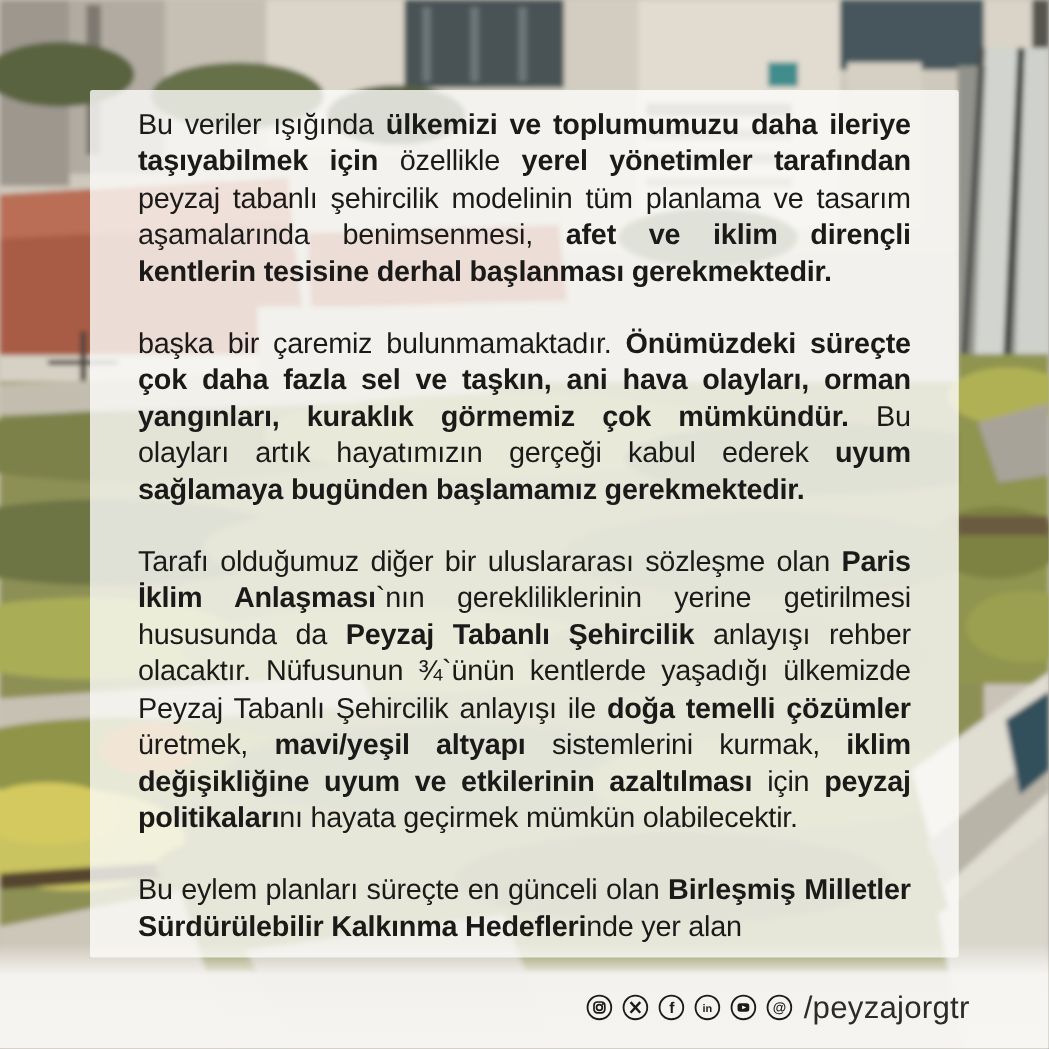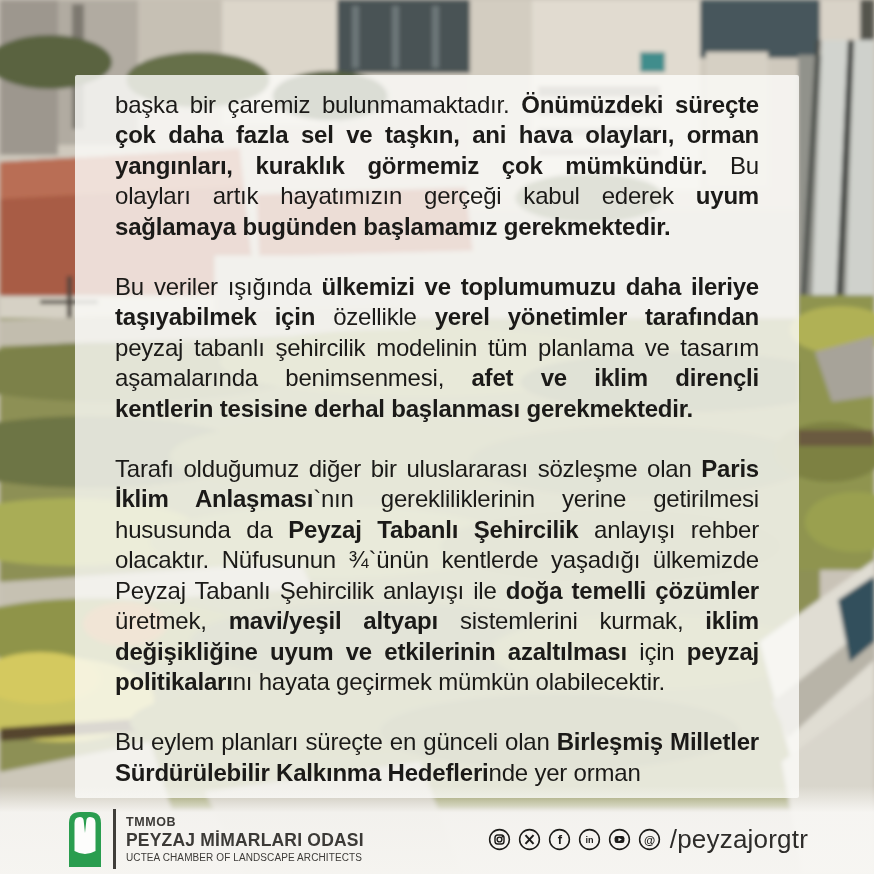--- a/index.html
+++ b/index.html
@@ -126,43 +126,29 @@
         <polygon points="760,642 874,560 874,702 792,762" fill="#e0ddd3"></polygon>
         <polygon points="772,702 874,622 874,660 788,738" fill="#b8b4a8"></polygon>
         <polygon points="838,600 874,576 874,642 850,662" fill="#33505c"></polygon>
         <polygon points="782,762 874,692 874,874 802,874" fill="#d9d6cc"></polygon>
       </g>
     </svg>
   </div>
 
   <div class="panel">
     <div class="article">
+        <p><span>Bu veriler ışığında </span><span class="b">ülkemizi ve toplumumuzu daha ileriye taşıyabilmek için</span><span> özellikle </span><span class="b">yerel yönetimler tarafından</span><span> peyzaj tabanlı şehircilik modelinin tüm planlama ve tasarım aşamalarında benimsenmesi, </span><span class="b">afet ve iklim dirençli kentlerin tesisine derhal başlanması gerekmektedir.</span></p>
         <p><span>başka bir çaremiz bulunmamaktadır. </span><span class="b">Önümüzdeki süreçte çok daha fazla sel ve taşkın, ani hava olayları, orman yangınları, kuraklık görmemiz çok mümkündür.</span><span> Bu olayları artık hayatımızın gerçeği kabul ederek </span><span class="b">uyum sağlamaya bugünden başlamamız gerekmektedir.</span></p>
-        <p><span>Bu veriler ışığında </span><span class="b">ülkemizi ve toplumumuzu daha ileriye taşıyabilmek için</span><span> özellikle </span><span class="b">yerel yönetimler tarafından</span><span> peyzaj tabanlı şehircilik modelinin tüm planlama ve tasarım aşamalarında benimsenmesi, </span><span class="b">afet ve iklim dirençli kentlerin tesisine derhal başlanması gerekmektedir.</span></p>
         <p><span>Tarafı olduğumuz diğer bir uluslararası sözleşme olan </span><span class="b">Paris İklim Anlaşması</span><span>`nın gerekliliklerinin yerine getirilmesi hususunda da </span><span class="b">Peyzaj Tabanlı Şehircilik</span><span> anlayışı rehber olacaktır. Nüfusunun ¾`ünün kentlerde yaşadığı ülkemizde Peyzaj Tabanlı Şehircilik anlayışı ile </span><span class="b">doğa temelli çözümler</span><span> üretmek, </span><span class="b">mavi/yeşil altyapı</span><span> sistemlerini kurmak, </span><span class="b">iklim değişikliğine uyum ve etkilerinin azaltılması</span><span> için </span><span class="b">peyzaj politikaları</span><span>nı hayata geçirmek mümkün olabilecektir.</span></p>
-        <p><span>Bu eylem planları süreçte en günceli olan </span><span class="b">Birleşmiş Milletler Sürdürülebilir Kalkınma Hedefleri</span><span>nde yer orman</span></p>
+        <p><span>Bu eylem planları süreçte en günceli olan </span><span class="b">Birleşmiş Milletler Sürdürülebilir Kalkınma Hedefleri</span><span>nde yer alan</span></p>
       </div>
   </div>
 
   <div class="wash"></div>
 
-  <div class="brand">
-    <span class="logo-box">
-      <svg width="38" height="60" viewBox="0 0 38 60" aria-hidden="true">
-        <path d="M3 58 L3 14 Q3 3 14 3 L24 3 Q35 3 35 14 L35 58 Z" fill="#2A9D4F"></path>
-        <path d="M8.5 42 L8.5 14 Q8.5 8 14 8 Q17 8 17.6 11 L19 24 L20.4 11 Q21 8 24 8 Q29.5 8 29.5 14 L29.5 42 Q19 48 8.5 42 Z" fill="#fdfdfc"></path>
-      </svg>
-    </span>
-    <span class="vsep"></span>
-    <div class="brand-text">
-      <div class="acr">TMMOB</div>
-      <div class="name">PEYZAJ MİMARLARI ODASI</div>
-      <div class="name-en">UCTEA CHAMBER OF LANDSCAPE ARCHITECTS</div>
-    </div>
-  </div>
 
   <div class="social">
     <span class="icon">
       <svg width="23" height="23" viewBox="0 0 24 24" aria-hidden="true">
         <circle cx="12" cy="12" r="10.3" fill="none" stroke="#1c1b19" stroke-width="1.6"></circle>
         <rect x="7.3" y="7.3" width="9.4" height="9.4" rx="2.9" fill="none" stroke="#1c1b19" stroke-width="1.5"></rect>
         <circle cx="12" cy="12" r="2.5" fill="none" stroke="#1c1b19" stroke-width="1.5"></circle>
         <circle cx="15" cy="9" r="0.9" fill="#1c1b19"></circle>
       </svg>
     </span>

